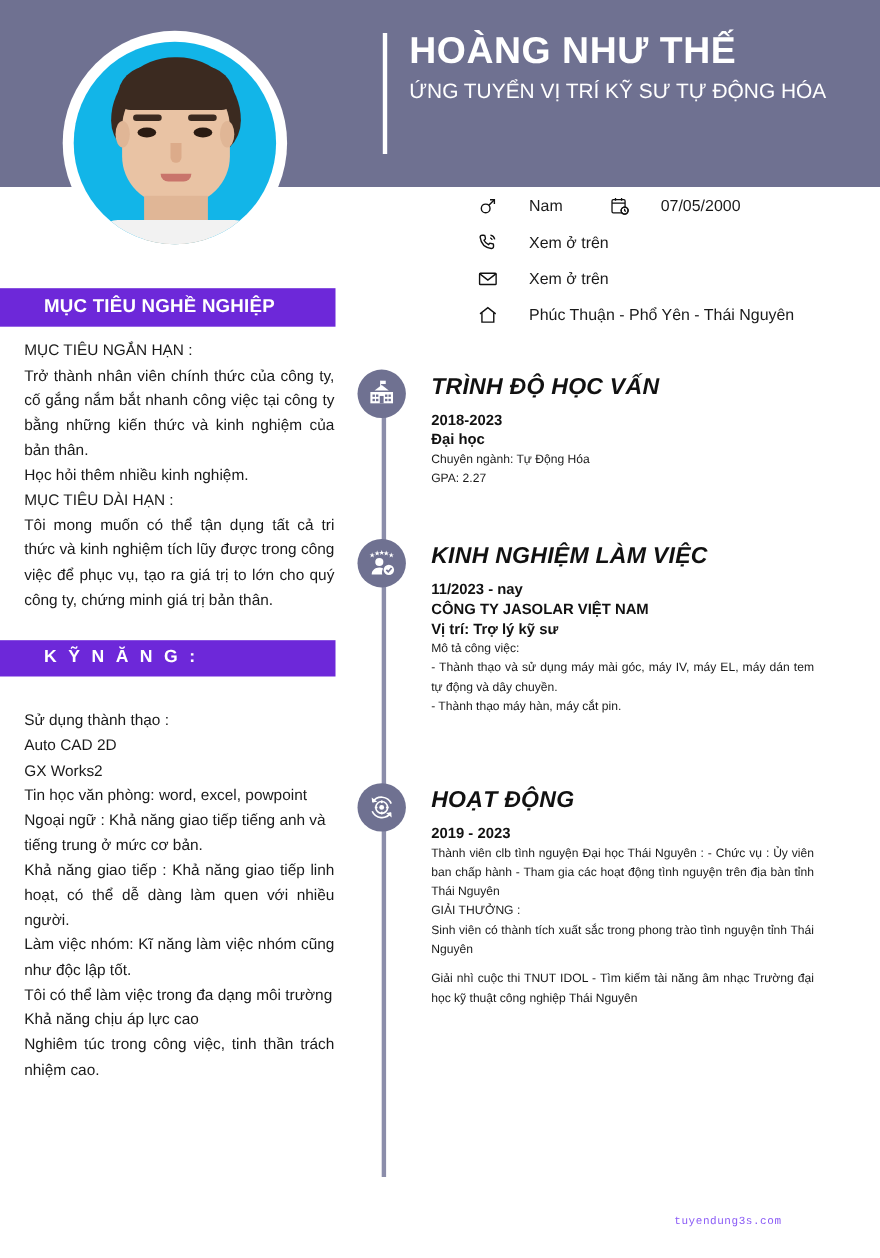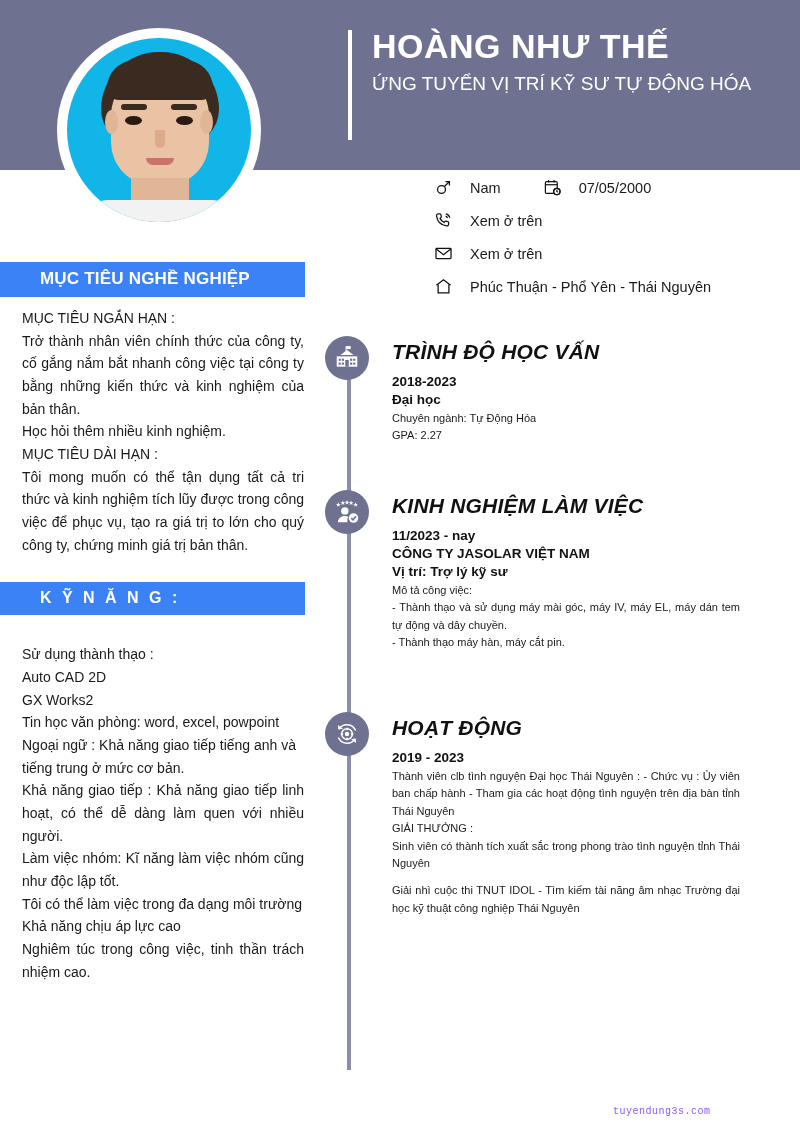--- a/index.html
+++ b/index.html
@@ -166,38 +166,38 @@
     font-size: 14.5px;
     color: #1a1a1a;
   }
   .contact-row .ico {
     width: 26px;
     min-width: 26px;
     display: flex;
     align-items: center;
     justify-content: flex-start;
   }
-  .contact-row .txt { margin-left: 10px; }
+  .contact-row .txt { margin-left: 21px; }
   .contact-row .ico2 {
     width: 26px;
     min-width: 26px;
     margin-left: 42px;
     display: flex;
     align-items: center;
   }
 
   
   .left-col {
     position: absolute;
     left: 0;
     top: 262px;
     width: 318px;
   }
   .sec-bar {
-    background: #3b82f6;
+    background: #6d28d9;
     color: #ffffff;
     font-weight: bold;
     font-size: 17px;
     padding: 7px 0 8px 40px;
     width: 265px;
     box-sizing: content-box;
     letter-spacing: 0.2px;
   }
   .sec-bar.spaced { letter-spacing: 3px; font-size: 16px; }
   .left-body {

